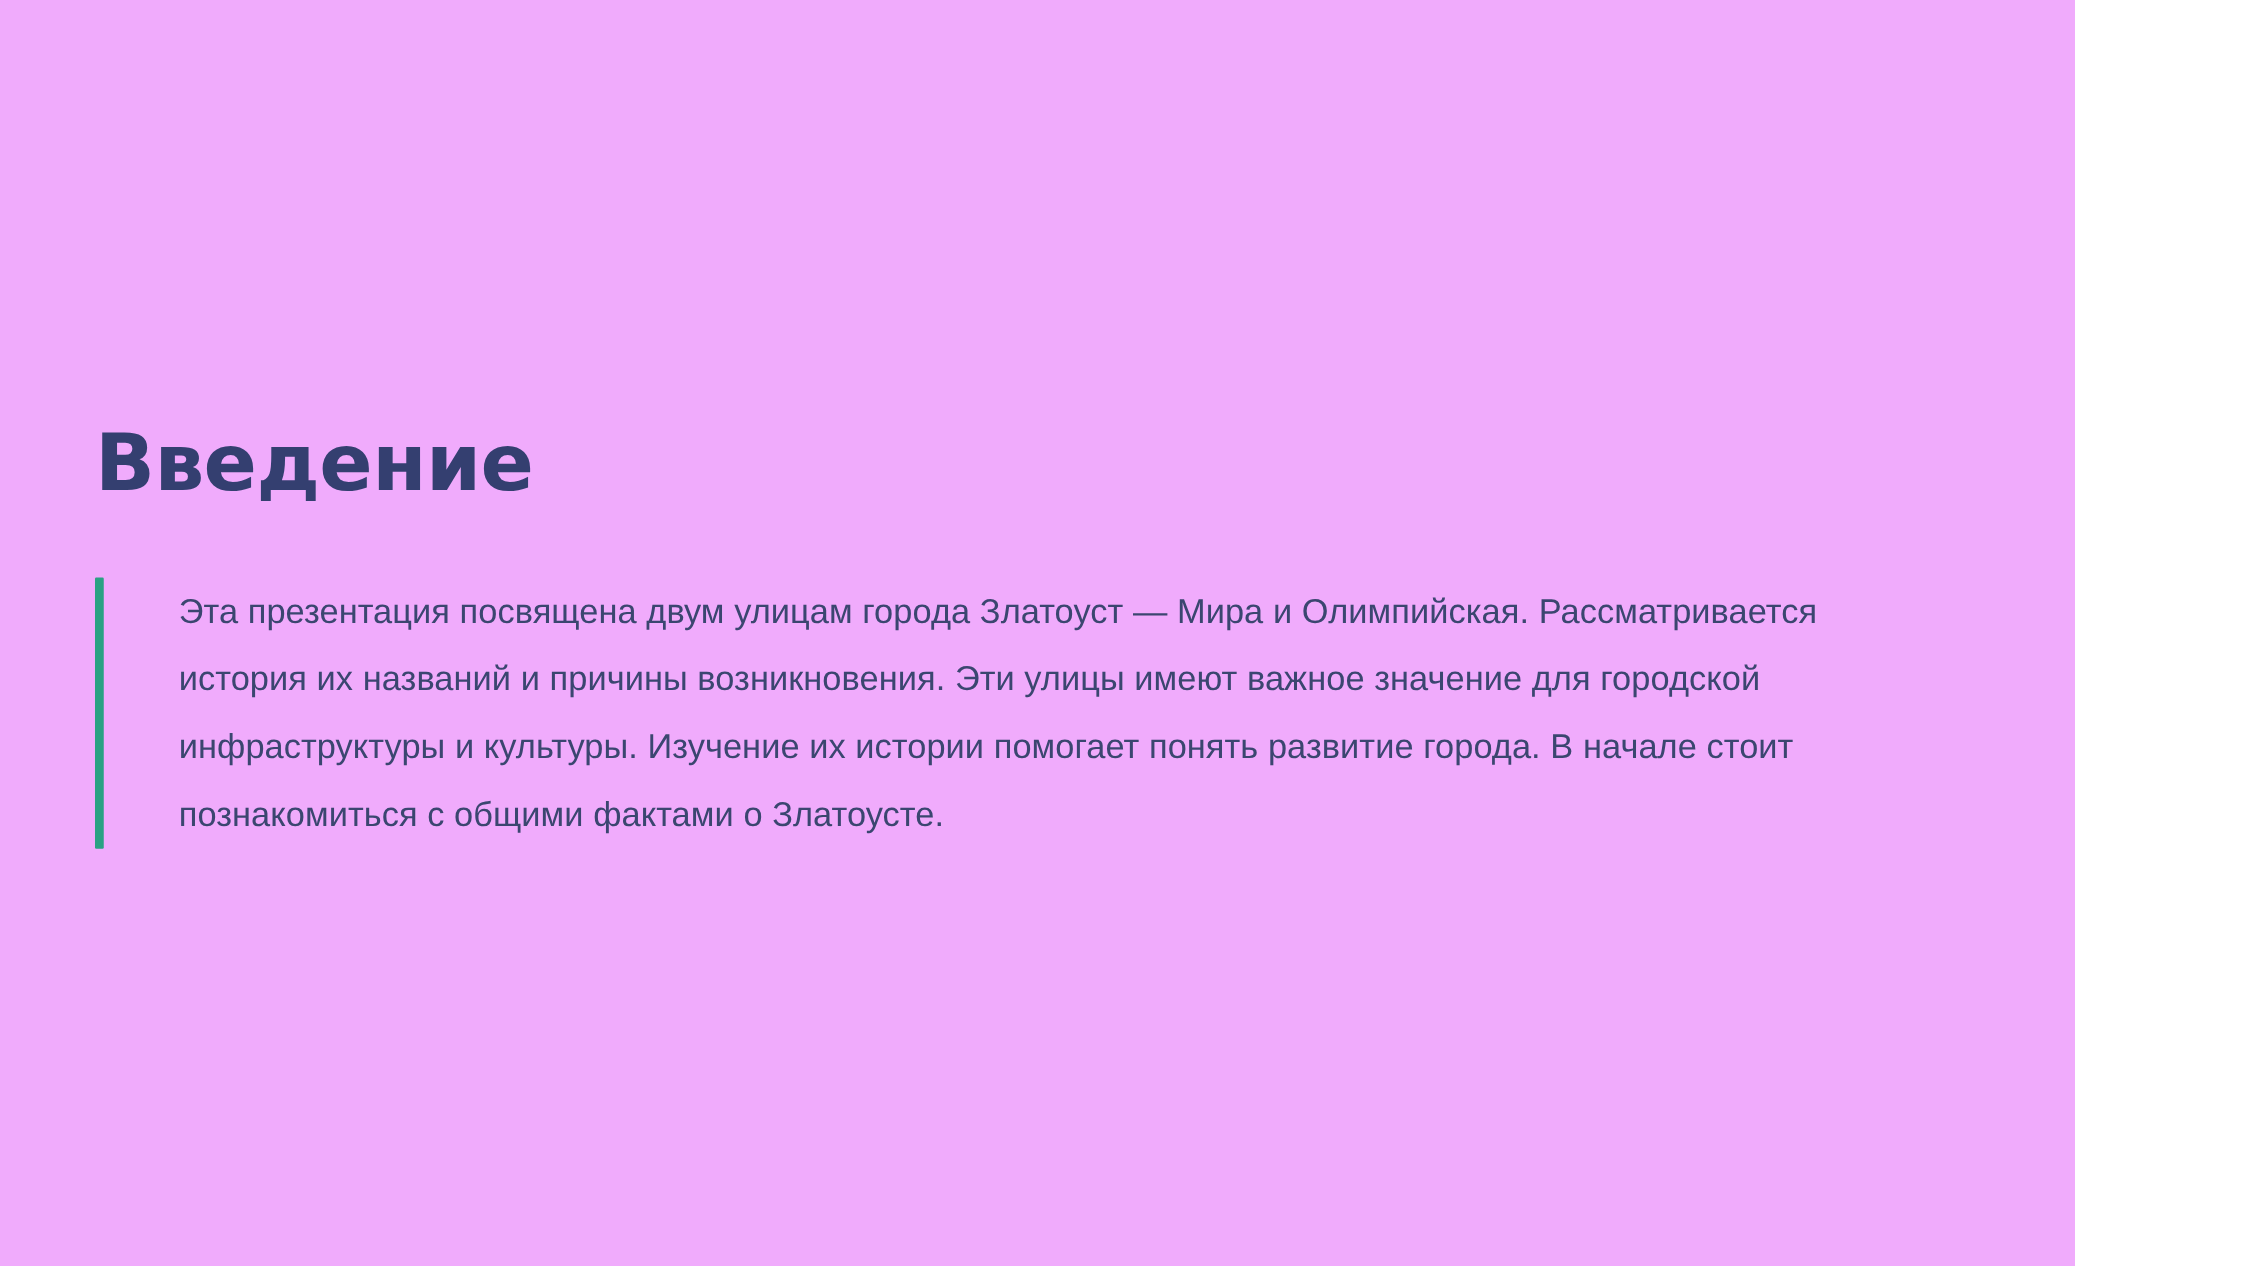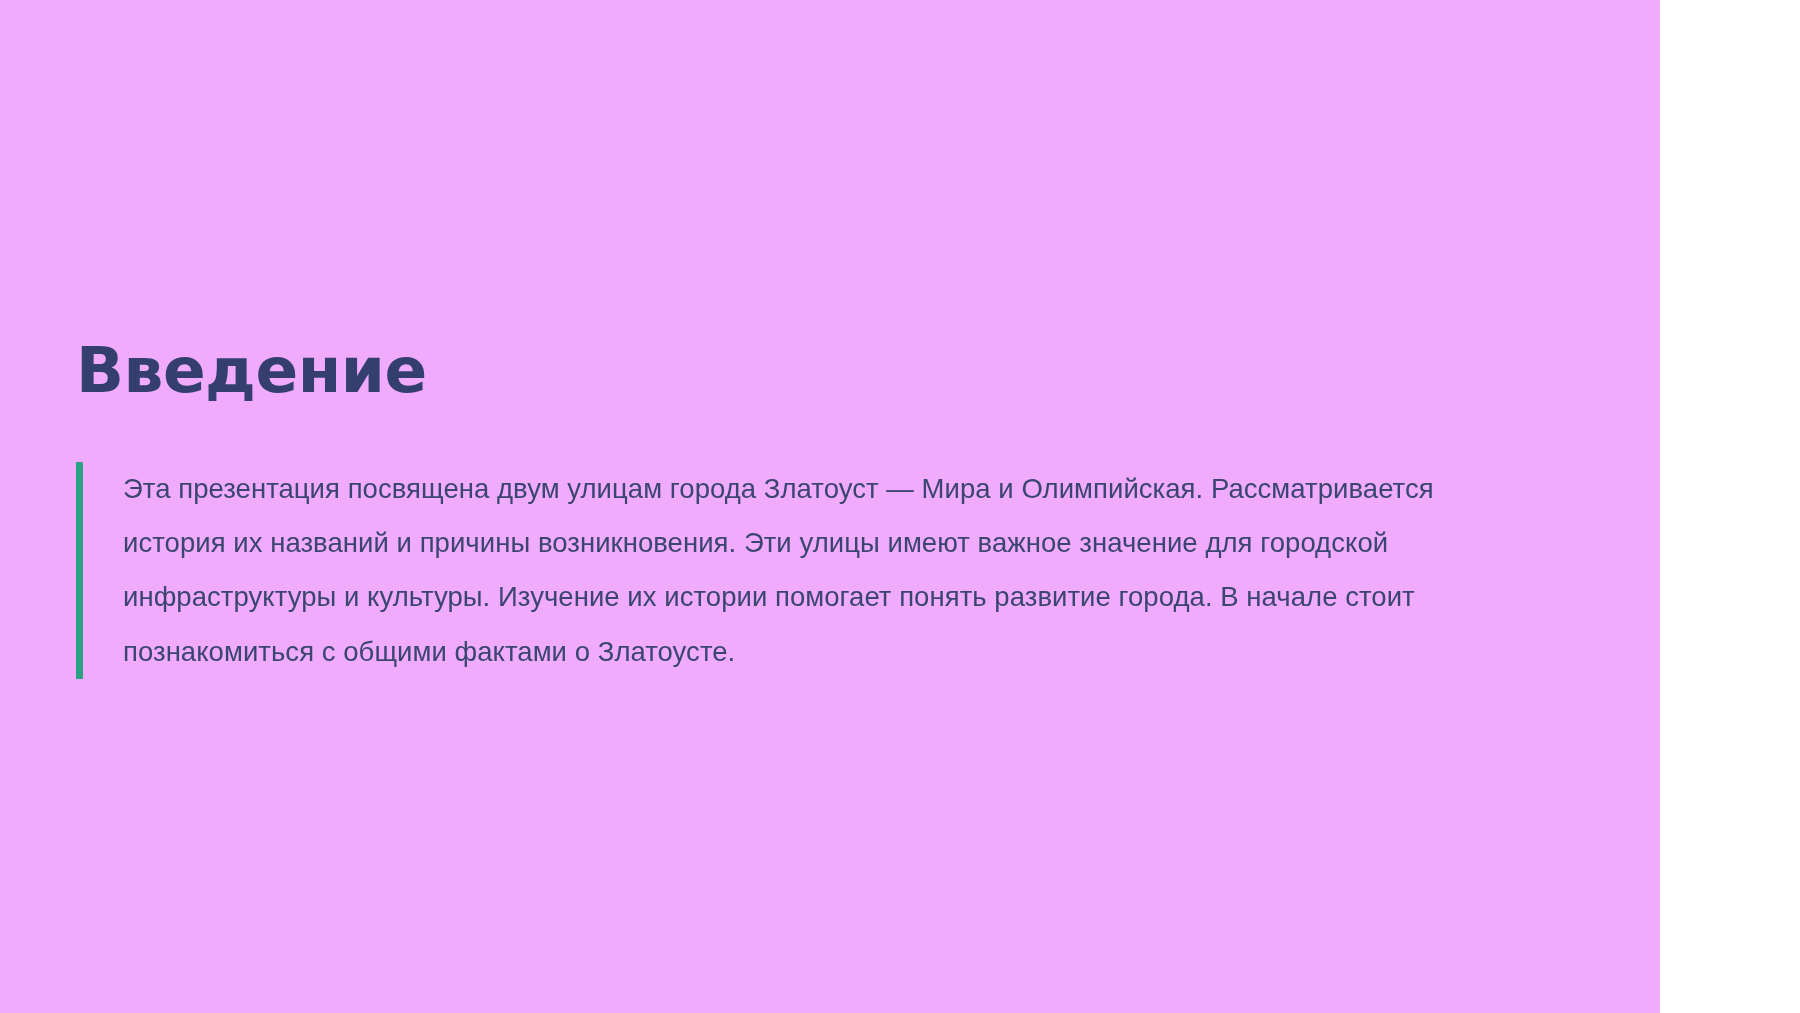--- a/index.html
+++ b/index.html
@@ -63,21 +63,21 @@
   .accent-rule {
     flex: 0 0 auto;
     width: 7px;
     min-height: 209px;
     background: #2aa183;
     border-radius: 1px;
   }
 
   .body-text-wrap {
     flex: 1 1 auto;
-    padding-left: 40px;
+    padding-left: 60px;
     display: flex;
     align-items: center;
   }
 
   .body-text {
     margin: 0;
     font-family: "Liberation Sans", "DejaVu Sans", sans-serif;
     font-size: 27.5px;
     font-weight: 400;
     line-height: 1.97;

